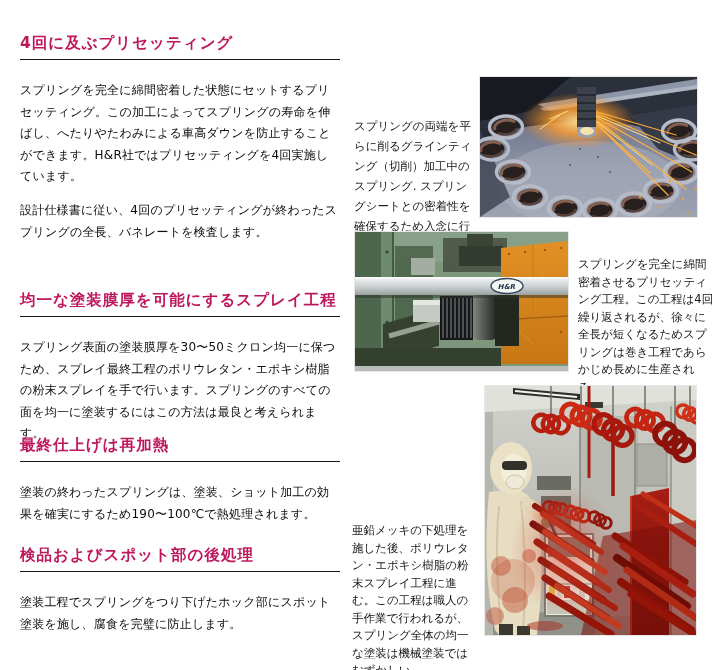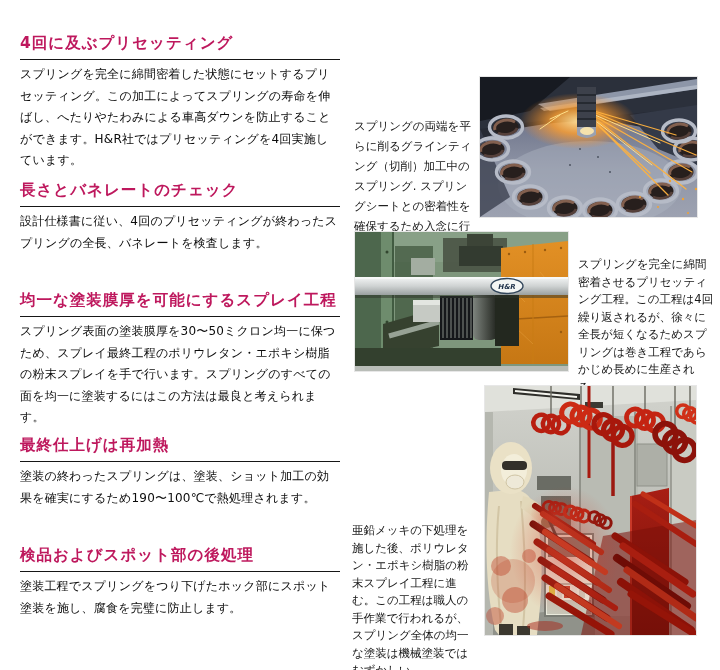--- a/index.html
+++ b/index.html
@@ -5,21 +5,21 @@
   html,body{margin:0;padding:0;}
   body{
     width:720px;height:670px;position:relative;background:#ffffff;
     font-family:"DejaVu Sans",sans-serif;color:#0c0c0c;overflow:hidden;
   }
   .sec{position:absolute;left:20px;width:320px;}
   .sec h2{
     font-size:15.5px;line-height:20px;font-weight:bold;margin:0;
     padding-bottom:6px;border-bottom:1.5px solid #161616;letter-spacing:1px;color:#be185d;
   }
-  .sec p{margin:4px 0 0;font-size:12px;line-height:21.5px;letter-spacing:.2px;}
+  .sec p{margin:20px 0 0;font-size:12px;line-height:21.5px;letter-spacing:.2px;}
   .s1{top:33px}.s2{top:180px}.s3{top:290px}.s4{top:435px}.s5{top:545px}
 
   .caption{position:absolute;margin:0;color:#161616;}
   .c1{left:354px;top:116px;width:120px;font-size:11.5px;line-height:20px;}
   .c2{left:578px;top:256px;width:136px;font-size:11.5px;line-height:17.5px;}
   .c3{left:352px;top:522px;width:122px;font-size:11.5px;line-height:17.5px;}
 
   .photo{position:absolute;overflow:hidden;box-shadow:0 0 0 1px #e7e7e7;}
   .p1{left:480px;top:77px;width:217px;height:140px;}
   .p2{left:355px;top:232px;width:213px;height:139px;font-style:italic;}
@@ -29,21 +29,20 @@
 </style>
 </head>
 <body>
 
 <section class="sec s1">
   <h2>4回に及ぶプリセッティング</h2>
   <p>スプリングを完全に綿間密着した状態にセットするプリセッティング。この加工によってスプリングの寿命を伸ばし、へたりやたわみによる車高ダウンを防止することができます。H&amp;R社ではプリセッティングを4回実施しています。</p>
 </section>
 
 <section class="sec s2">
-  <h2>長さとバネレートのチェック</h2>
   <p>設計仕様書に従い、4回のプリセッティングが終わったスプリングの全長、バネレートを検査します。</p>
 </section>
 
 <section class="sec s3">
   <h2>均一な塗装膜厚を可能にするスプレイ工程</h2>
   <p>スプリング表面の塗装膜厚を30〜50ミクロン均一に保つため、スプレイ最終工程のポリウレタン・エポキシ樹脂の粉末スプレイを手で行います。スプリングのすべての面を均一に塗装するにはこの方法は最良と考えられます。</p>
 </section>
 
 <section class="sec s4">
   <h2>最終仕上げは再加熱</h2>

